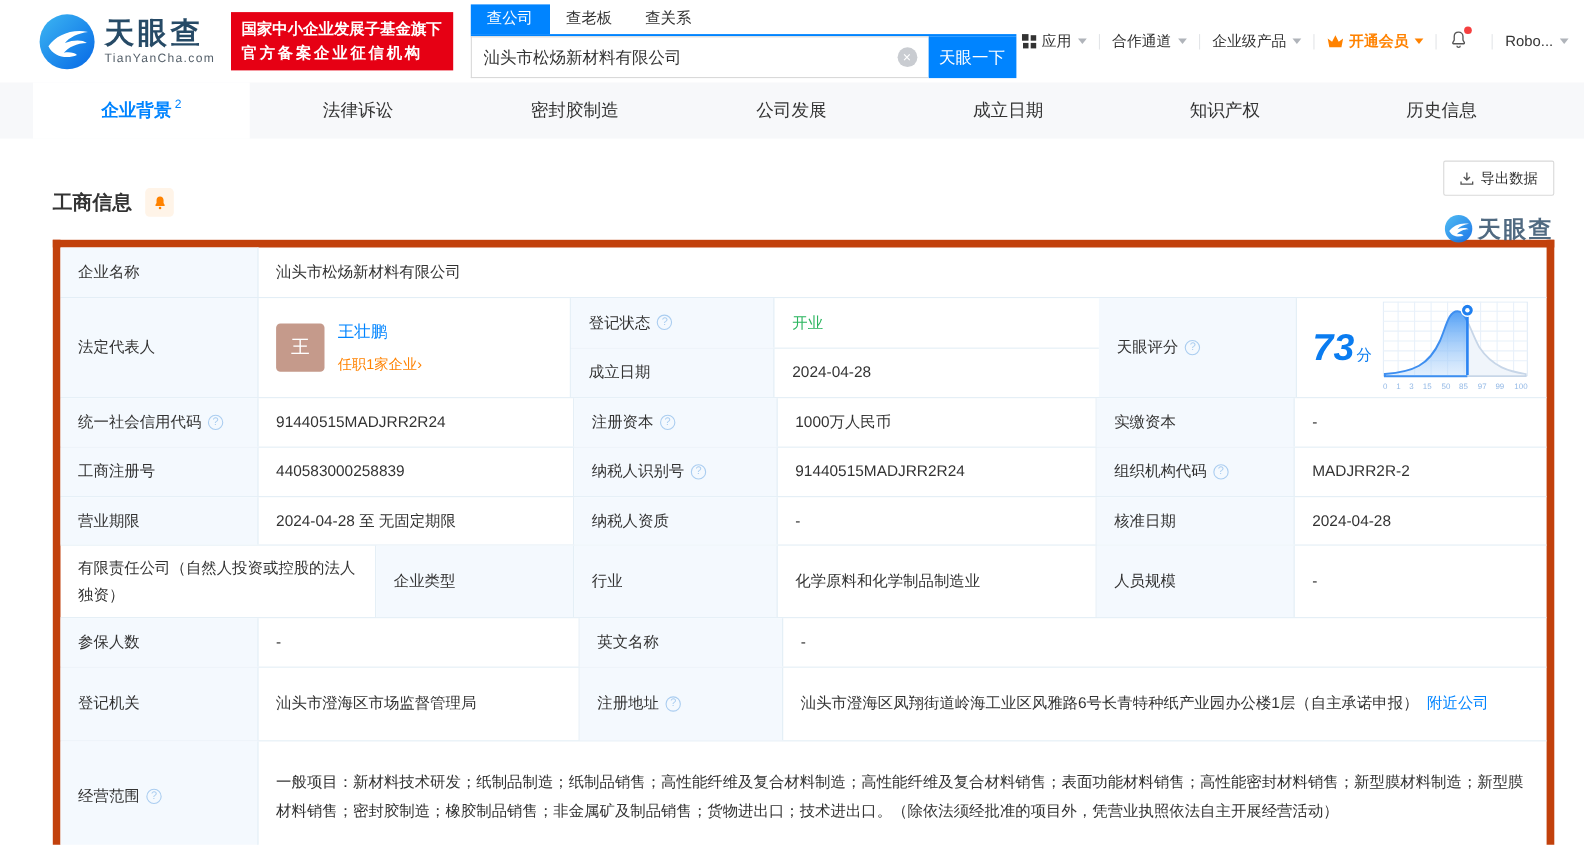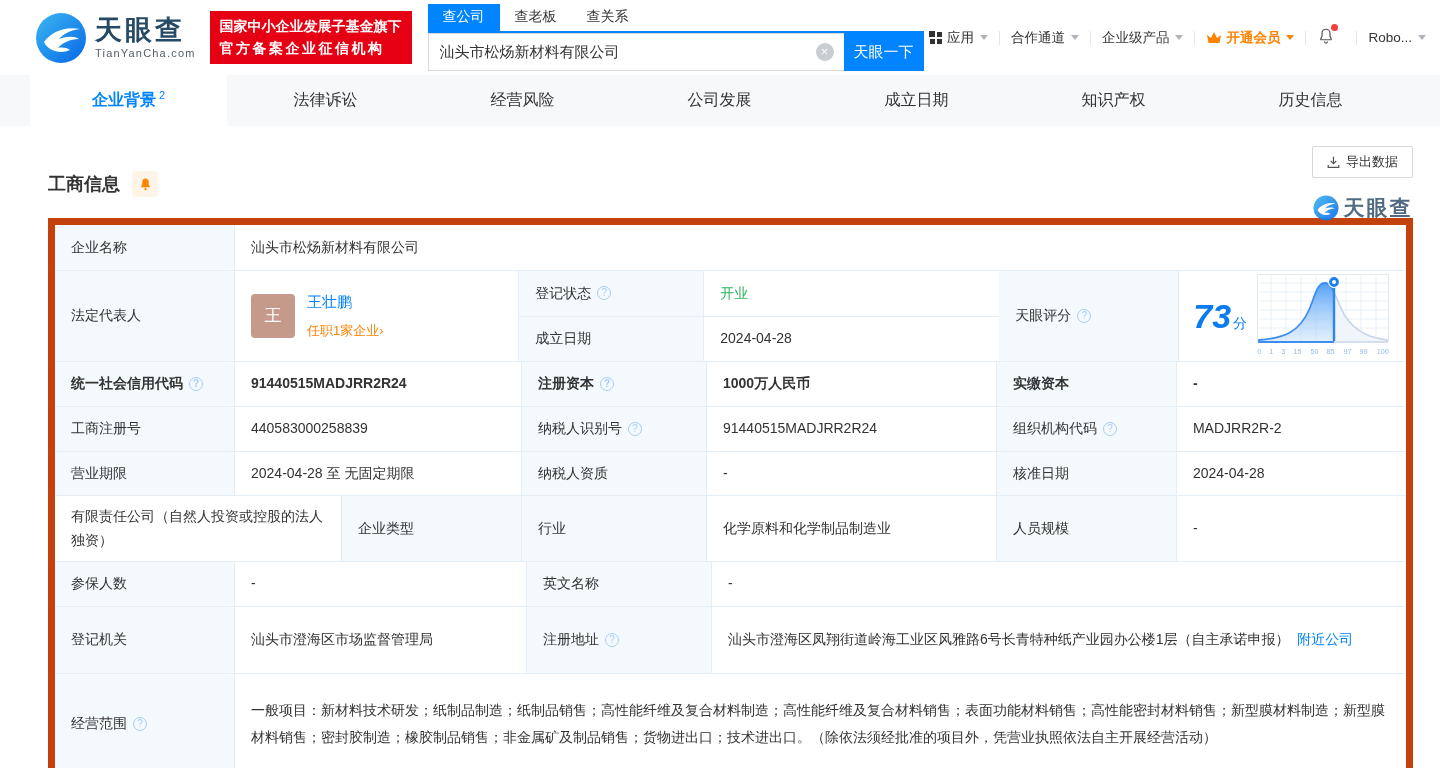--- a/index.html
+++ b/index.html
@@ -184,21 +184,21 @@
 
 <div class="page-tabs" id="tabBar">
     <div class="page-tab active">
       <span>企业背景</span>
       <sup>2</sup>
     </div>
     <div class="page-tab">
       <span>法律诉讼</span>
     </div>
     <div class="page-tab">
-      <span>经营风险</span>
+      <span>密封胶制造</span>
     </div>
     <div class="page-tab">
       <span>公司发展</span>
     </div>
     <div class="page-tab">
       <span>成立日期</span>
     </div>
     <div class="page-tab">
       <span>知识产权</span>
     </div>
@@ -330,21 +330,21 @@
             <span>50</span>
             <span>85</span>
             <span>97</span>
             <span>99</span>
             <span>100</span>
           </div>
       </div>
     </div>
   </div>
 
-  <div class="trow" style="height:45px;font-weight:bold;">
+  <div class="trow" style="height:45px;">
     <div class="cell lbl c1">
         <span>统一社会信用代码</span>
         <span class="help">?</span>
       </div>
     <div class="cell c2">
         <span>91440515MADJRR2R24</span>
       </div>
     <div class="cell lbl c3">
         <span>注册资本</span>
         <span class="help">?</span>

